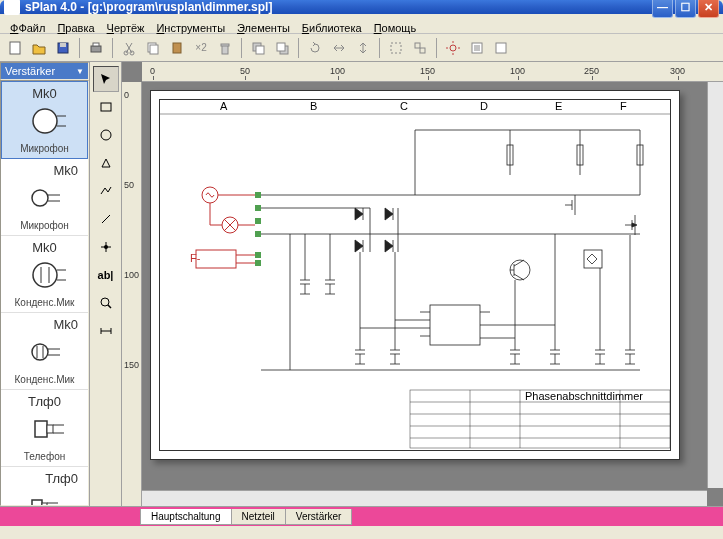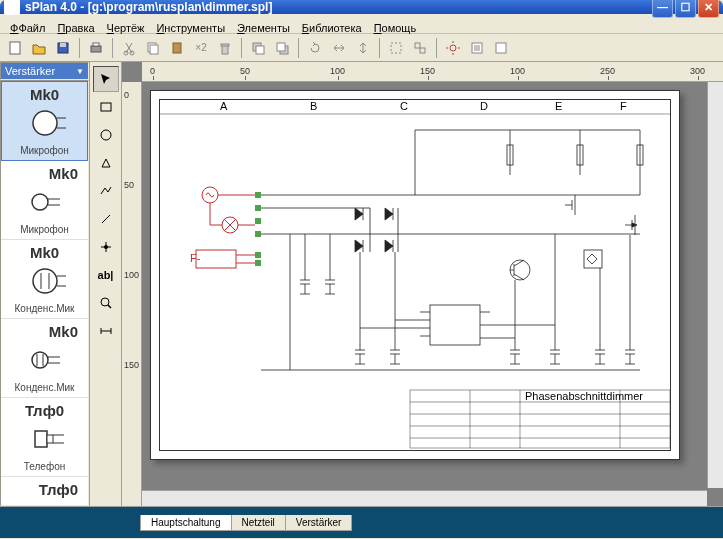--- a/index.html
+++ b/index.html
@@ -24,37 +24,37 @@
 .main { display: flex; height: 444px; }
 
 .sidebar { width: 90px; background: #ece9d8; border-right: 1px solid #a0a0a0; display: flex; flex-direction: column; }
 .sidebar-header { background: #4a7ac8; color: white; padding: 2px 4px; font-size: 11px; border: 1px inset #ece9d8; display: flex; justify-content: space-between; align-items: center;}
 .sidebar-header .dd { font-size: 8px; }
 .component-list { flex: 1; overflow: hidden; border: 1px inset #ece9d8; background: white; }
 .comp-item { padding: 4px; text-align: center; border-bottom: 1px solid #e0e0e0; }
 .comp-item.sel { background: #cde0f5; border: 1px solid #4a7ac8; }
 .comp-svg { width: 50px; height: 40px; margin: 0 auto; }
 .comp-label { font-size: 10px; color: #444; margin-top: 2px; }
-.comp-name { font-size: 15px; color: #333; font-weight: bold; }
+.comp-name { font-size: 13px; color: #333; }
 
 .tool-palette { width: 32px; background: #ece9d8; border-right: 1px solid #a0a0a0; display: flex; flex-direction: column; padding-top: 4px; gap: 2px; align-items: center; }
 .ptool { width: 26px; height: 26px; display: flex; align-items: center; justify-content: center; border: 1px solid transparent; }
 .ptool.active { border: 1px inset #a0a0a0; background: #d8d5c8; }
 
 .canvas-area { flex: 1; display: flex; flex-direction: column; background: #808080; position: relative; }
 .ruler-h { height: 20px; background: #ece9d8; border-bottom: 1px solid #a0a0a0; margin-left: 20px; position: relative; font-size: 9px; overflow: hidden; }
 .ruler-v { width: 20px; background: #ece9d8; border-right: 1px solid #a0a0a0; position: absolute; left: 0; top: 20px; bottom: 0; font-size: 9px; overflow: hidden; }
 .canvas-wrap { flex: 1; margin-left: 20px; overflow: auto; background: #808080; position: relative; }
 .drawing-page { background: white; border: 1px solid #333; box-shadow: 4px 4px 6px rgba(0,0,0,0.3); margin: 8px; width: 530px; height: 370px; position: relative; }
 .drawing-frame { position: absolute; inset: 8px; border: 1px solid #333; }
 .rtick { position: absolute; top: 4px; font-size: 9px; color: #333; }
 .rtick::before { content: ''; position: absolute; bottom: -4px; left: 50%; width: 1px; height: 4px; background: #666; }
 .rtickv { position: absolute; left: 2px; font-size: 9px; color: #333; writing-mode: horizontal-tb; }
 
-.sheet-tabs { height: 32px; background: #0c4a6e; display: flex; align-items: center; padding-left: 140px; border-top: 1px solid #a0a0a0; }
+.sheet-tabs { height: 20px; background: #ec4899; display: flex; align-items: center; padding-left: 140px; border-top: 1px solid #a0a0a0; }
 .sheet-tab { padding: 2px 10px; background: #ece9d8; border: 1px solid #a0a0a0; border-top: none; font-size: 10px; margin-right: -1px; }
 .sheet-tab.active { background: white; }
 
 svg { display: block; }
 .scrollbar-v { position: absolute; right: 0; top: 20px; bottom: 18px; width: 16px; background: #e8e8e8; border-left: 1px solid #a0a0a0; }
 .scrollbar-h { position: absolute; bottom: 0; left: 20px; right: 16px; height: 16px; background: #e8e8e8; border-top: 1px solid #a0a0a0; }
 </style>
 </head>
 <body>
 
@@ -318,22 +318,22 @@
       </div>
   </div>
 
   <div class="canvas-area">
     <div class="ruler-h">
       <span class="rtick" style="left:8px">0</span>
       <span class="rtick" style="left:98px">50</span>
       <span class="rtick" style="left:188px">100</span>
       <span class="rtick" style="left:278px">150</span>
       <span class="rtick" style="left:368px">100</span>
-      <span class="rtick" style="left:458px">250</span>
-      <span class="rtick" style="left:548px">300</span>
+      <span class="rtick" style="left:442px">250</span>
+      <span class="rtick" style="left:528px">300</span>
     </div>
     <div class="ruler-v">
       <span class="rtickv" style="top:8px">0</span>
       <span class="rtickv" style="top:98px">50</span>
       <span class="rtickv" style="top:188px">100</span>
       <span class="rtickv" style="top:278px">150</span>
     </div>
     <div class="canvas-wrap">
       <div class="drawing-page">
         <div class="drawing-frame">

